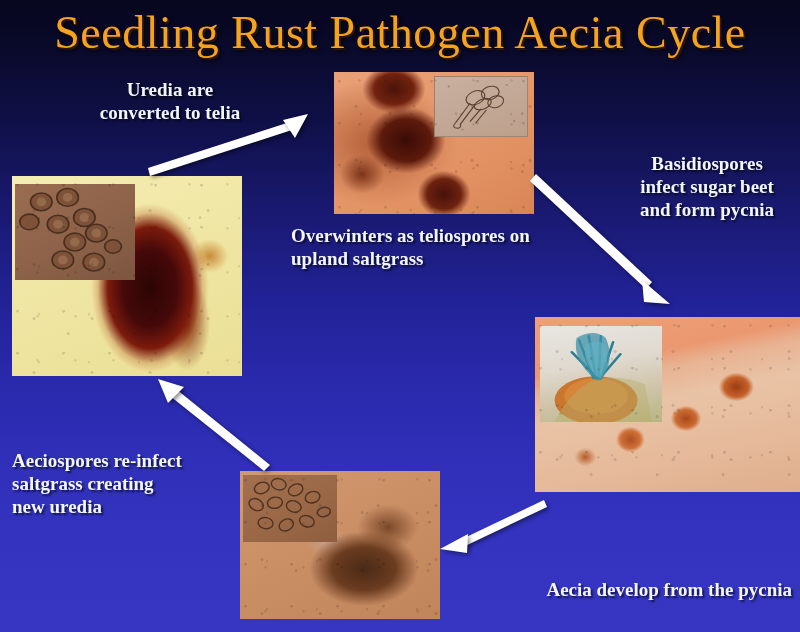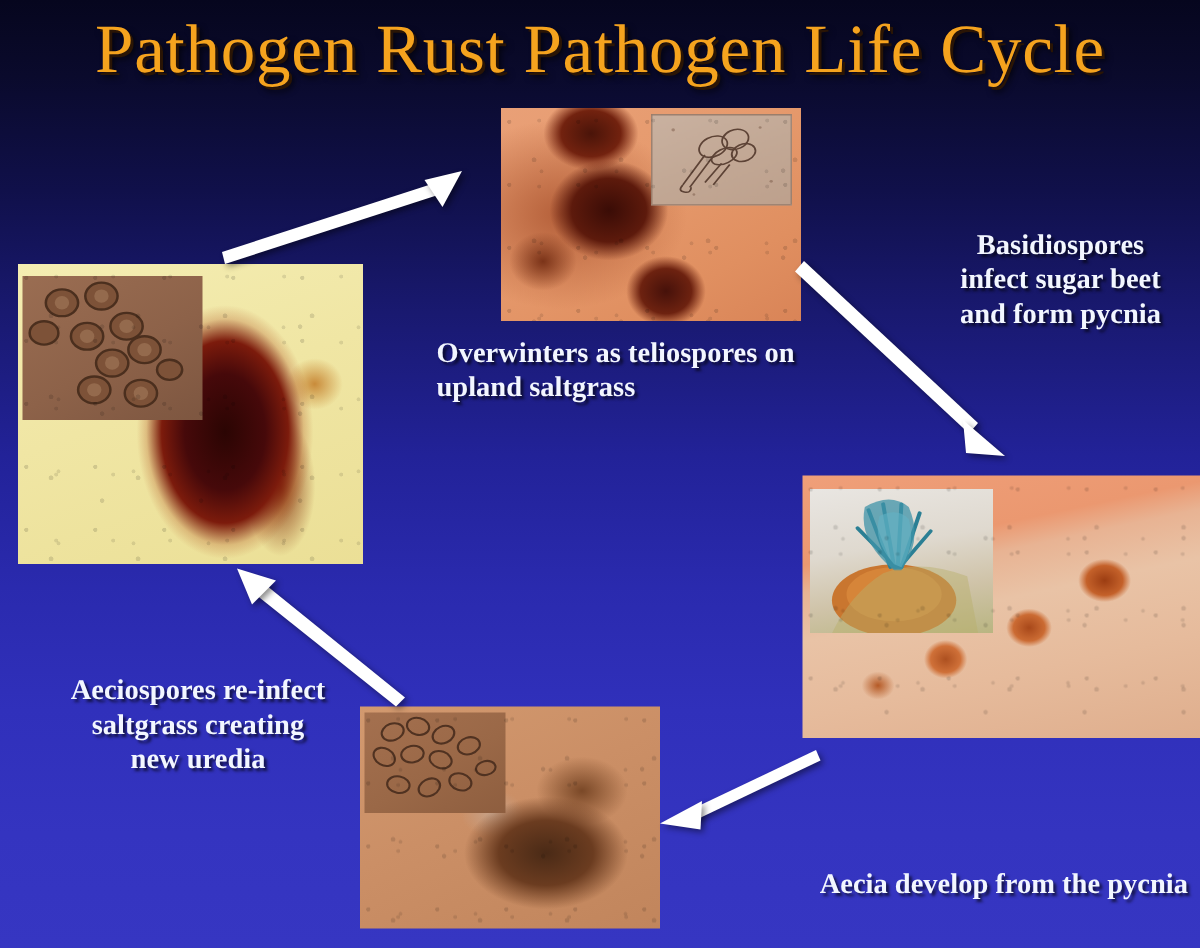--- a/index.html
+++ b/index.html
@@ -32,21 +32,21 @@
     font-weight:700;
     font-size:19px;
     line-height:1.22;
     font-family:"Liberation Serif", serif;
     text-shadow:2px 2px 2px rgba(0,0,0,.62);
     white-space:pre-line;
   }
   #cap-uredia{left:40px;top:78px;width:260px;text-align:center;}
   #cap-overwinter{left:255px;top:224px;width:330px;text-align:left;margin-left:36px;}
   #cap-basidio{left:617px;top:152px;width:180px;text-align:center;}
-  #cap-aecio{left:12px;top:449px;width:240px;text-align:center;}
+  #cap-aecio{left:12px;top:449px;width:240px;text-align:left;}
   #cap-aecia{left:452px;top:578px;width:340px;text-align:right;}
 
   
   .photo{position:absolute;overflow:hidden;}
   .inset{position:absolute;overflow:hidden;}
 
   
   #ph-telia{left:334px;top:72px;width:200px;height:142px;
     background:
       radial-gradient(ellipse 44px 34px at 30% 12%, #4a1409 0%, #72220f 45%, rgba(150,70,40,0) 72%),
@@ -111,21 +111,21 @@
   .arrow{position:absolute;overflow:visible;}
   .arrow svg{display:block;overflow:visible;}
   .arrow path, .arrow polygon{fill:#ffffff;stroke:none;
     filter:drop-shadow(2px 2px 2px rgba(0,0,0,.45));}
 </style>
 </head>
 <body>
 
 <div id="slide">
 
-  <div class="title">Pathogen Rust Pathogen Life Cycle</div>
+  <div class="title">Seedling Rust Pathogen Aecia Cycle</div>
 
   <div class="photo" id="ph-telia">
     <div class="inset">
       <svg viewBox="0 0 100 74" preserveAspectRatio="none">
         <g fill="none" stroke="#5d4336" stroke-width="1.3">
           <ellipse cx="44" cy="26" rx="11" ry="8" transform="rotate(-32 44 26)"></ellipse>
           <ellipse cx="60" cy="20" rx="10" ry="8" transform="rotate(-28 60 20)"></ellipse>
           <ellipse cx="66" cy="31" rx="9" ry="7" transform="rotate(-28 66 31)"></ellipse>
           <path d="M38 33 L22 58 M44 34 L27 60"></path>
           <path d="M22 58 q-4 5 1 6 q5 1 5 -4"></path>
@@ -236,20 +236,22 @@
     </svg>
   </div>
 
   <div class="arrow" id="ar-4" style="left:152px;top:375px;">
     <svg width="125" height="95" viewBox="0 0 125 95">
       <path d="M118 90 L24 14 L18 21 L112 96 Z"></path>
       <polygon points="6 4 32 12 16 28"></polygon>
     </svg>
   </div>
 
+  <div class="cap" id="cap-uredia">Uredia are
+converted to telia</div>
   <div class="cap" id="cap-overwinter">Overwinters as teliospores on
 upland saltgrass</div>
   <div class="cap" id="cap-basidio">Basidiospores
 infect sugar beet
 and form pycnia</div>
   <div class="cap" id="cap-aecio">Aeciospores re-infect
 saltgrass creating
 new uredia</div>
   <div class="cap" id="cap-aecia">Aecia develop from the pycnia</div>
 

